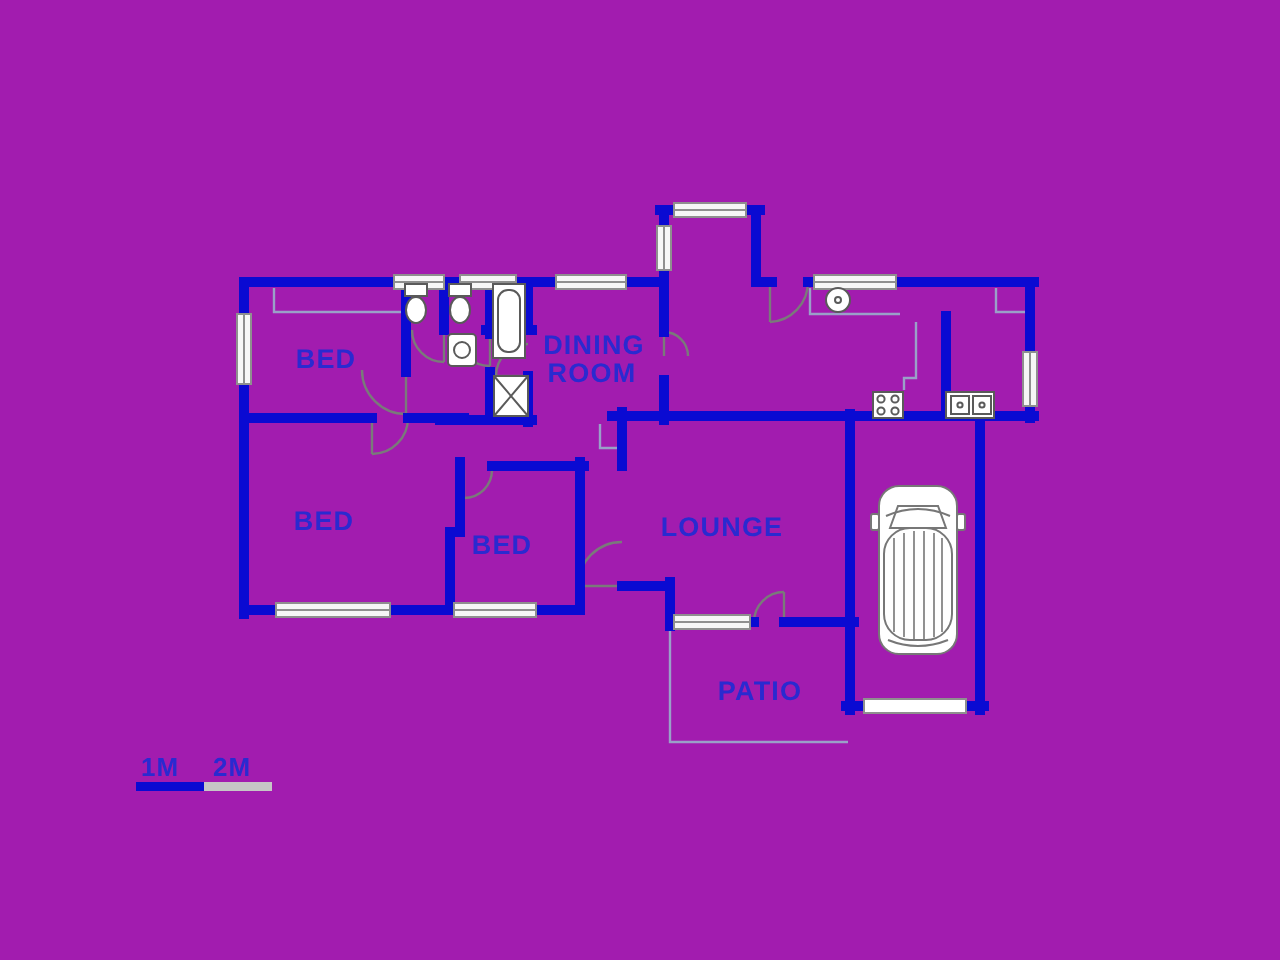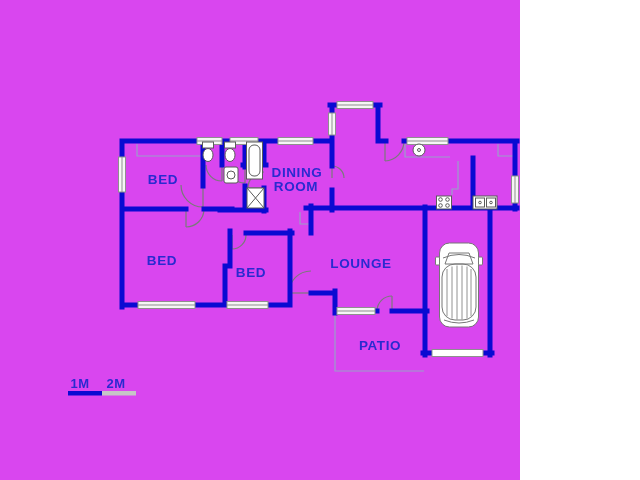--- a/index.html
+++ b/index.html
@@ -1,16 +1,16 @@
 <!DOCTYPE html>
 <html><head>
 <meta charset="utf-8">
 <style>
   html,body{margin:0;padding:0;background:#ffffff;}
-  .stage{position:relative;width:520px;height:480px;background:#d946ef;overflow:hidden;
+  .stage{position:relative;width:640px;height:480px;background:#a21caf;overflow:hidden;
          font-family:"Liberation Sans", sans-serif;}
   svg{position:absolute;left:0;top:0;}
   text{font-family:"Liberation Sans", sans-serif;}
   .room-label{font-size:13.5px;font-weight:700;letter-spacing:0.6px;}
   .scale-label{font-size:13px;font-weight:700;letter-spacing:0.5px;}
 </style>
 </head>
 <body>
 
 <div class="stage">

